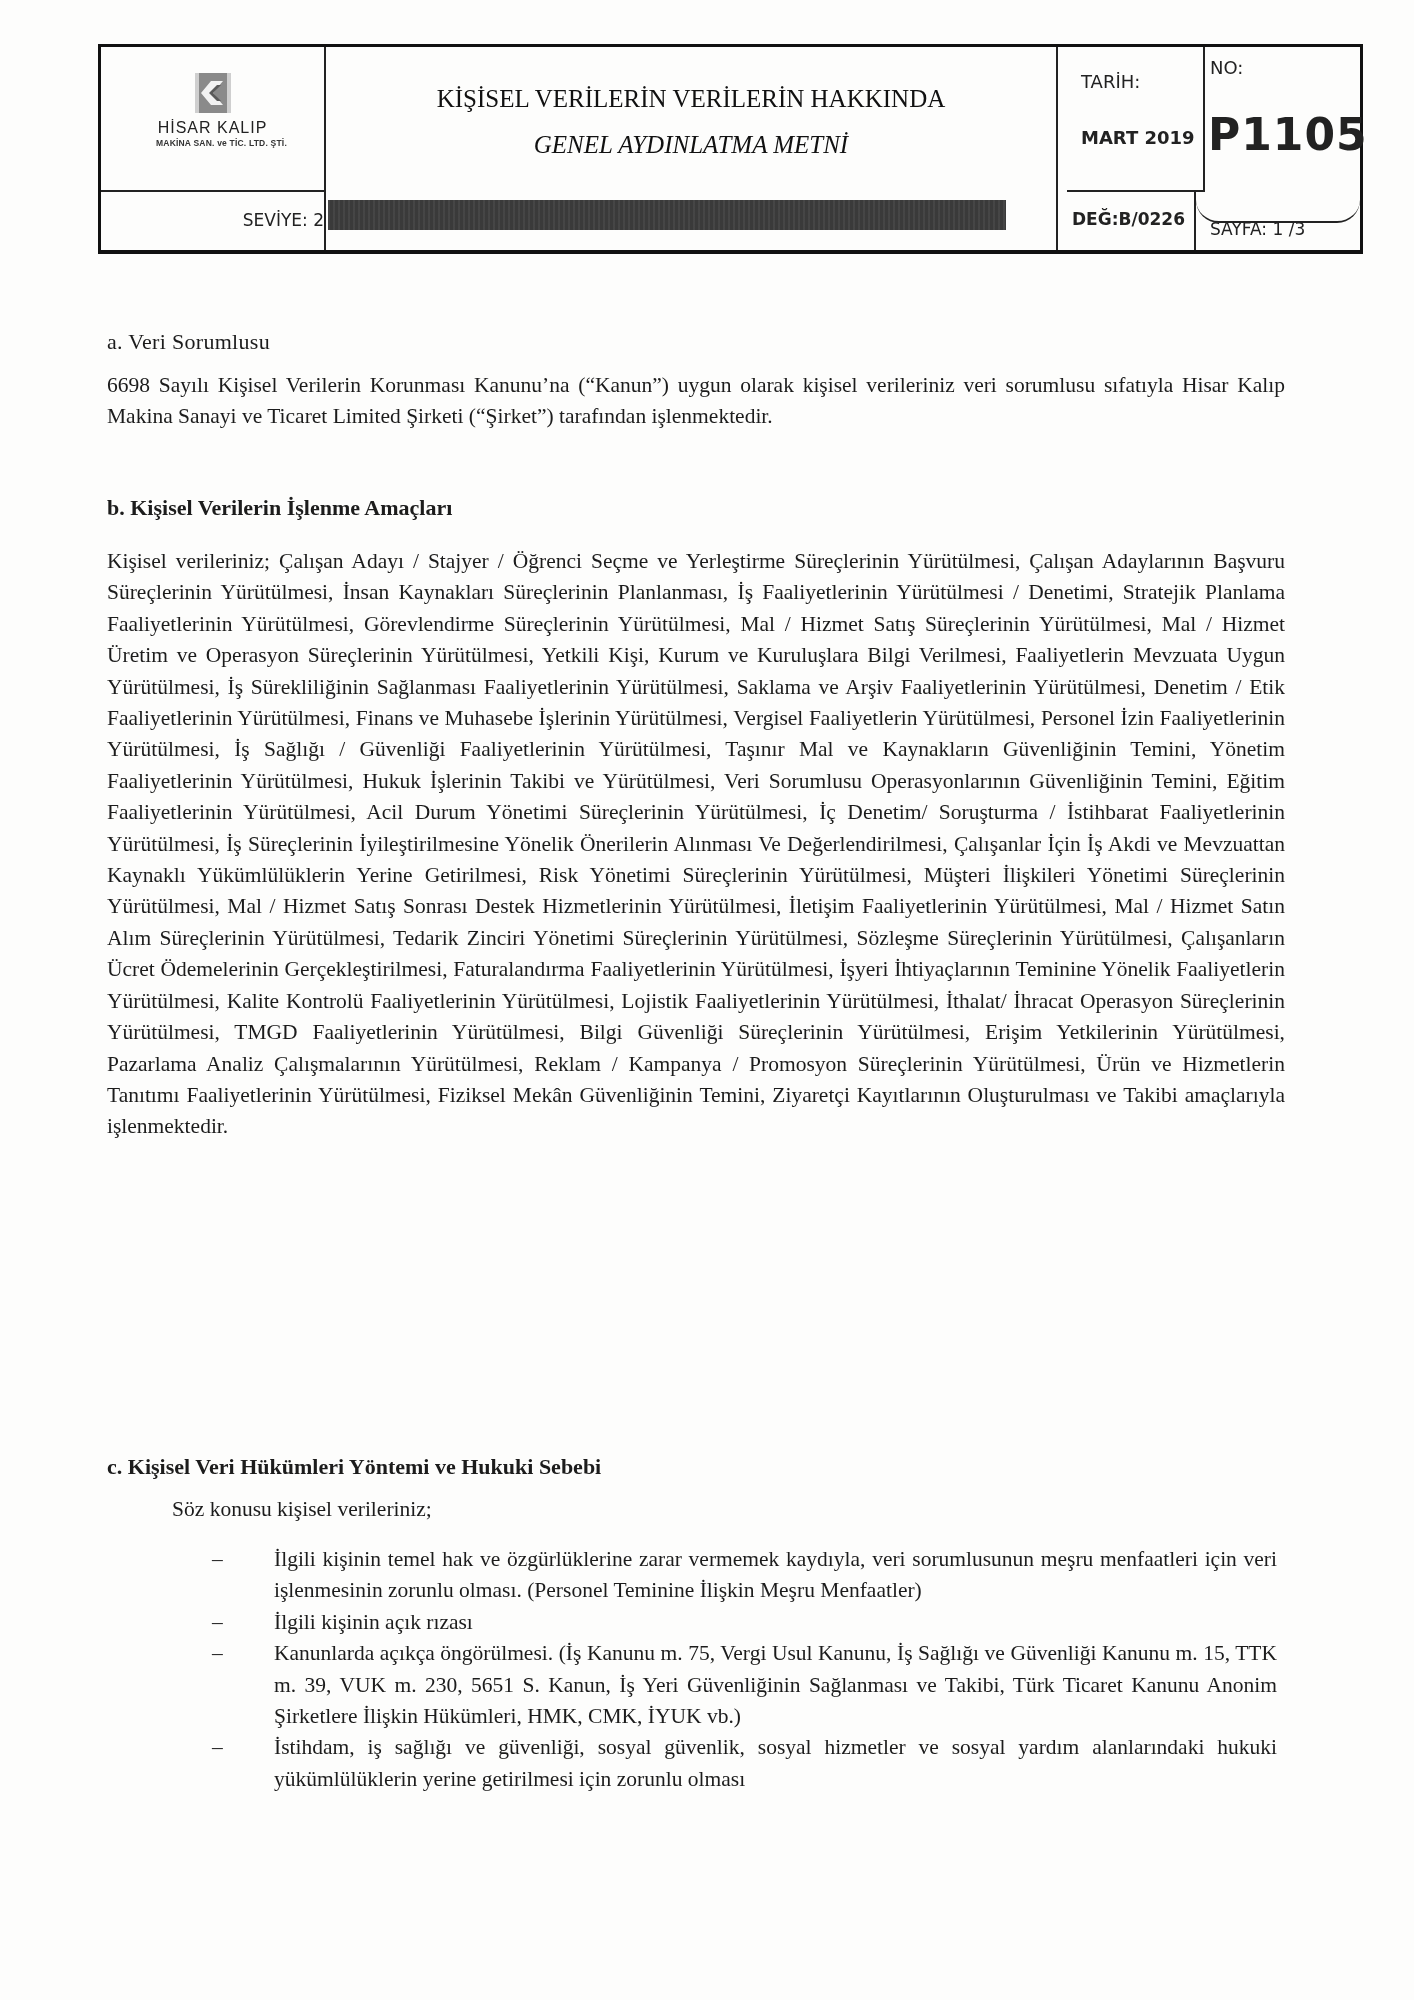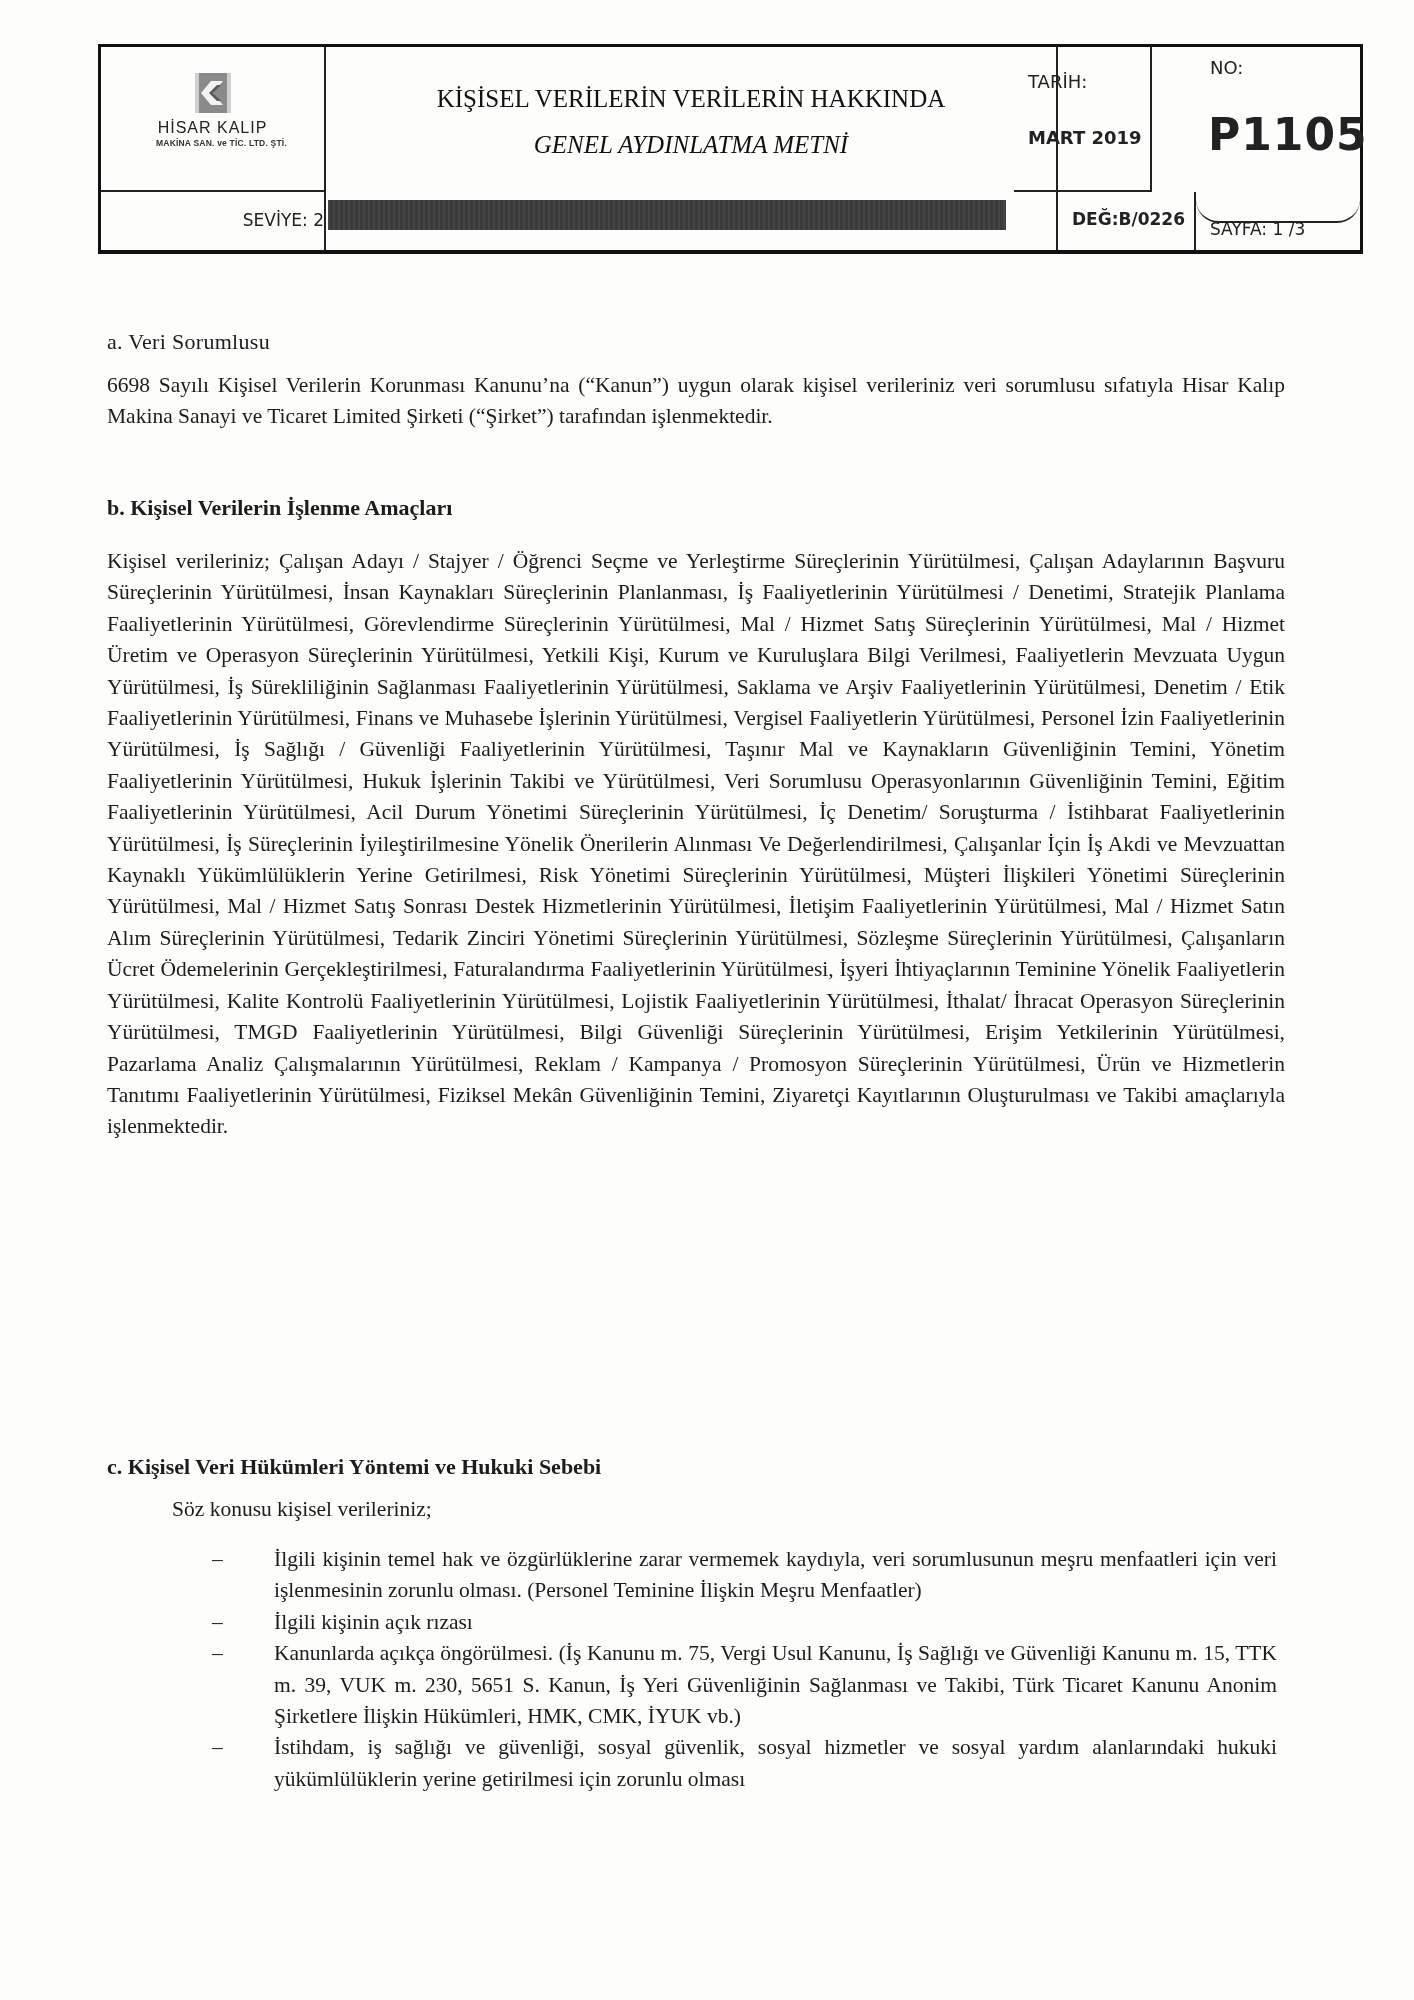--- a/index.html
+++ b/index.html
@@ -5,21 +5,21 @@
   html, body { margin: 0; padding: 0; background: #ffffff; }
   body { width: 1414px; height: 2000px; position: relative; overflow: hidden; color: #1a1a1a; }
   .page { position: absolute; left: 0; top: 0; width: 1414px; height: 2000px; background: #fdfdfc; }
 
   
   .hdr { position: absolute; left: 98px; top: 44px; width: 1265px; height: 210px;
          border: 3px solid #111; border-bottom-width: 4px; box-sizing: border-box; }
   .hdr .cell { position: absolute; box-sizing: border-box; }
   .c-logo { left: 0; top: 0; width: 225px; height: 145px; border-right: 2px solid #222; border-bottom: 2px solid #222; text-align: center; }
   .c-title { left: 225px; top: 0; width: 732px; height: 145px; border-right: 2px solid #222; }
-  .c-date { left: 913px; top: 0; width: 138px; height: 145px; border-right: 2px solid #222; border-bottom: 2px solid #222; }
+  .c-date { left: 966px; top: 0; width: 138px; height: 145px; border-right: 2px solid #222; border-bottom: 2px solid #222; }
   .c-no { left: 1095px; top: 0; width: 164px; height: 176px; border-bottom: 2px solid #222; border-radius: 23px; }
   .c-level { left: 0; top: 145px; width: 225px; height: 58px; border-right: 2px solid #222; }
   .c-bar { left: 225px; top: 145px; width: 732px; height: 58px; border-right: 2px solid #222; }
   .c-rev { left: 957px; top: 145px; width: 138px; height: 58px; border-right: 2px solid #222; }
   .c-page { left: 1095px; top: 154px; width: 164px; height: 58px; }
 
   .logo-mark { display: block; margin: 26px auto 0; width: 36px; height: 40px; }
   .logo-name { font-family: "Liberation Sans", sans-serif; font-size: 16px; letter-spacing: 1px; margin-top: 6px; color: #222; }
   .logo-sub { font-family: "Liberation Sans", sans-serif; font-size: 8.5px; font-weight: bold; color: #333; margin-top: 1px; letter-spacing: 0.2px; margin-left: 18px; }
 

